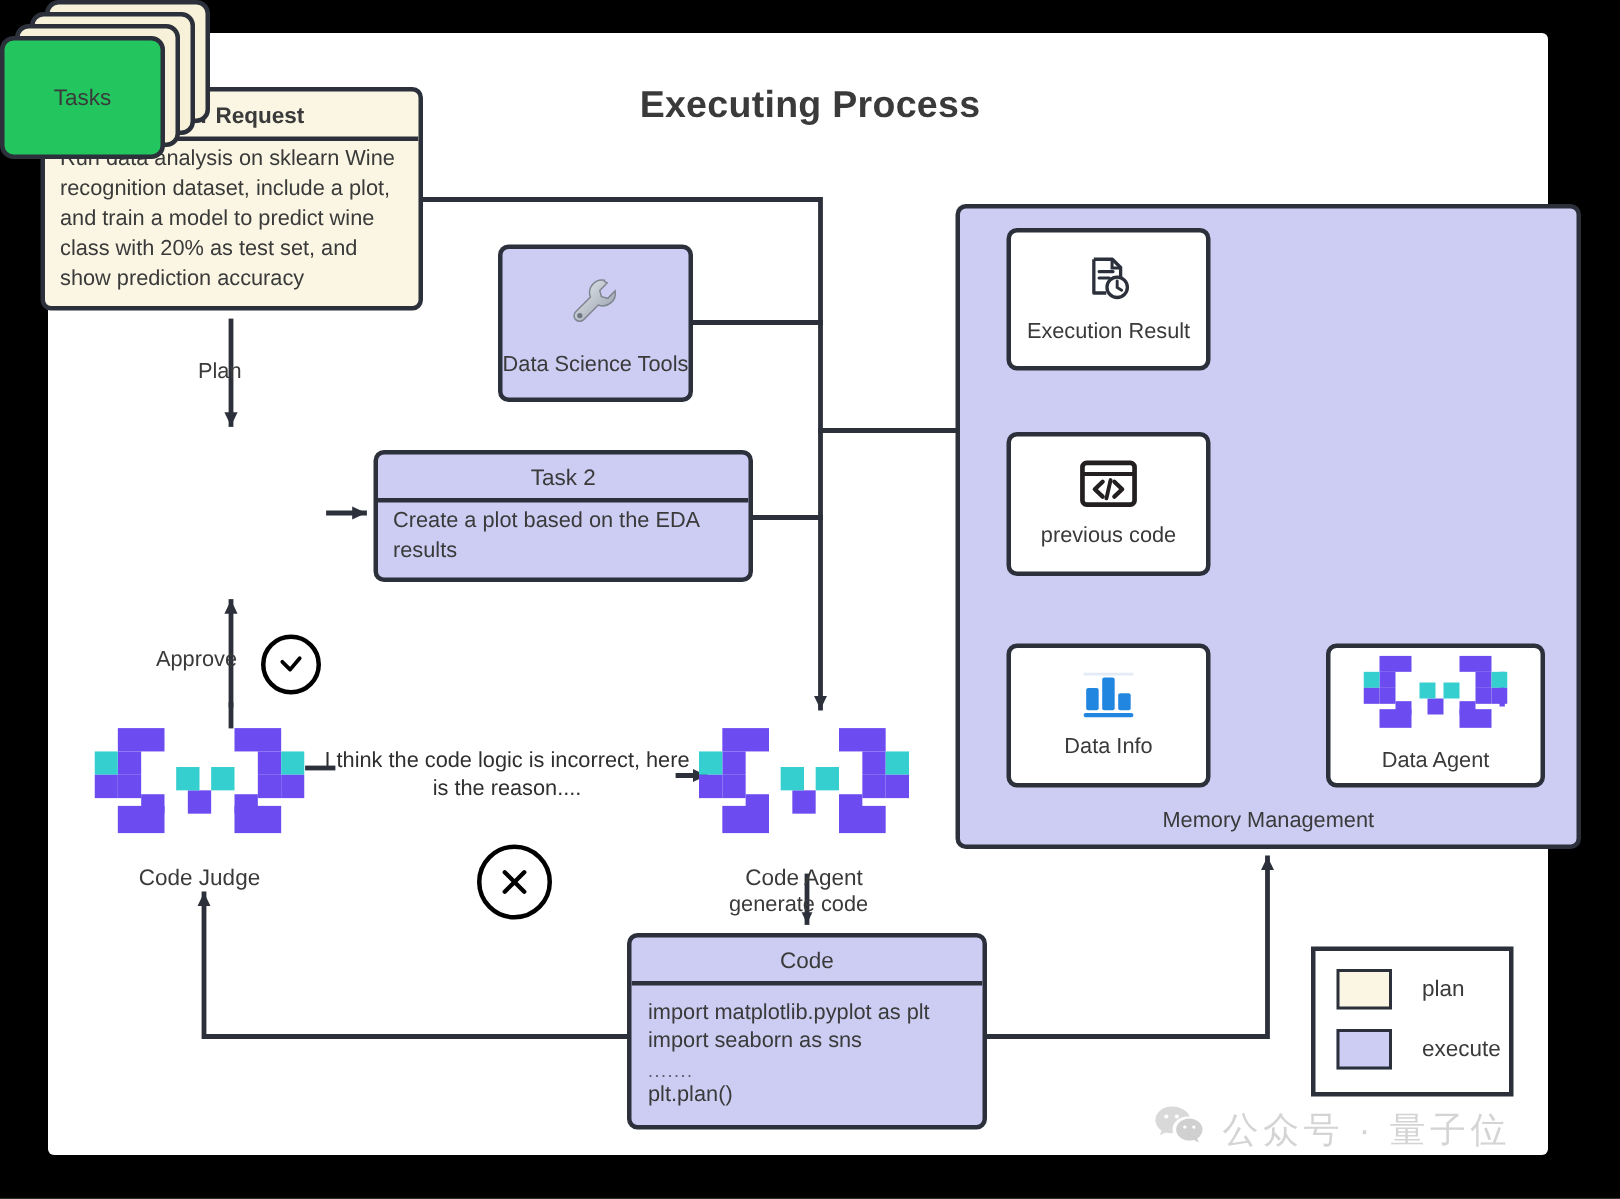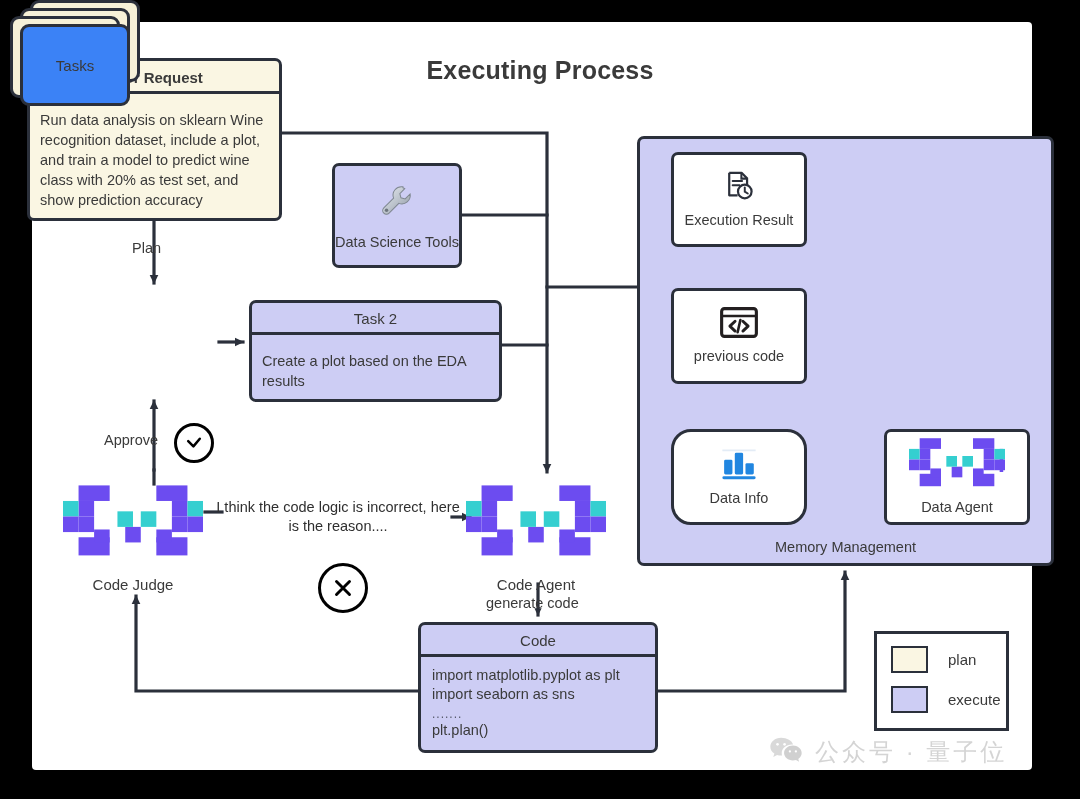--- a/index.html
+++ b/index.html
@@ -13,40 +13,40 @@
   .exec{background:#cdcdf4;}
   .bordered{border:3px solid #2b303b;border-radius:7px;}
 
   .title{position:absolute;left:390px;top:56px;width:300px;text-align:center;
          font-size:25px;color:#3a3a3a;font-weight:600;letter-spacing:.2px;}
 
   
   .card{overflow:hidden;}
   .card-hd{text-align:center;font-size:15px;color:#3a3a3a;border-bottom:3px solid #2b303b;
            padding:6px 0 7px;box-sizing:border-box;}
-  .card-bd{font-size:14.5px;color:#3a3a3a;line-height:1.38;padding:16px 9px 8px 10px;box-sizing:border-box;}
+  .card-bd{font-size:14.5px;color:#3a3a3a;line-height:1.38;padding:2px 9px 8px 10px;box-sizing:border-box;}
 
   
   #user-request{left:27px;top:58px;width:255px;}
   #user-request .card-hd{height:33px;line-height:21px;font-weight:600;font-size:15px;}
 
   
   #task2{left:249px;top:300px;width:253px;}
   #task2 .card-hd{height:32px;line-height:20px;font-size:15px;}
 
   
   #code-box{left:418px;top:622px;width:240px;}
   #code-box .card-hd{height:32px;line-height:20px;font-size:15px;}
   #code-box .card-bd{padding:9px 0 10px 11px;line-height:1.33;}
   .dots{font-size:12px;letter-spacing:1px;color:#55586a;line-height:1.0;display:block;margin:3px 0 1px;}
 
   
   #tasks-stack{left:78px;top:289px;width:140px;height:106px;}
   .stack-card{position:absolute;border:3px solid #2b303b;border-radius:9px;background:#f6f1d8;box-sizing:border-box;}
-  .stack-card.front{background:#3b82f6;margin-left:20px;}
+  .stack-card.front{background:#22c55e;}
   .stack-label{position:absolute;left:0;top:0;width:100%;height:100%;display:flex;align-items:center;
                justify-content:center;font-size:15px;color:#3a3a3a;}
 
   
   .iconbox{display:flex;flex-direction:column;align-items:center;justify-content:center;}
   .iconbox .lbl{font-size:14.5px;color:#3a3a3a;text-align:center;line-height:1.18;}
 
   #ds-tools{left:332px;top:163px;width:130px;height:105px;}
   #ds-tools .lbl{margin-top:7px;}
 
@@ -54,21 +54,21 @@
   #memory{left:637px;top:136px;width:417px;height:430px;}
   #memory .mm-label{position:absolute;left:0;bottom:8px;width:100%;text-align:center;
                     font-size:14.5px;color:#3a3a3a;}
   .mbox{position:absolute;background:#fff;border:3px solid #2b303b;border-radius:7px;box-sizing:border-box;
         display:flex;flex-direction:column;align-items:center;justify-content:center;}
   .mbox .lbl{font-size:14.5px;color:#3a3a3a;text-align:center;line-height:1.18;margin-top:5px;}
 
   #exec-result{left:31px;top:13px;width:136px;height:95px;}
   #prev-code{left:31px;top:149px;width:136px;height:96px;}
   #jupyter-kernel{left:244px;top:149px;width:146px;height:96px;}
-  #data-info{left:31px;top:290px;width:136px;height:96px;border-radius:20px;}
+  #data-info{left:31px;top:290px;width:136px;height:96px;}
   #data-agent{left:244px;top:290px;width:146px;height:96px;}
 
   
   .agent{position:absolute;display:flex;flex-direction:column;align-items:center;}
   .agent .lbl{font-size:15px;color:#3a3a3a;margin-top:10px;}
   #code-judge{left:63px;top:484px;}
   #code-agent{left:466px;top:484px;}
 
   
   .flabel{position:absolute;font-size:14.5px;color:#3a3a3a;}

